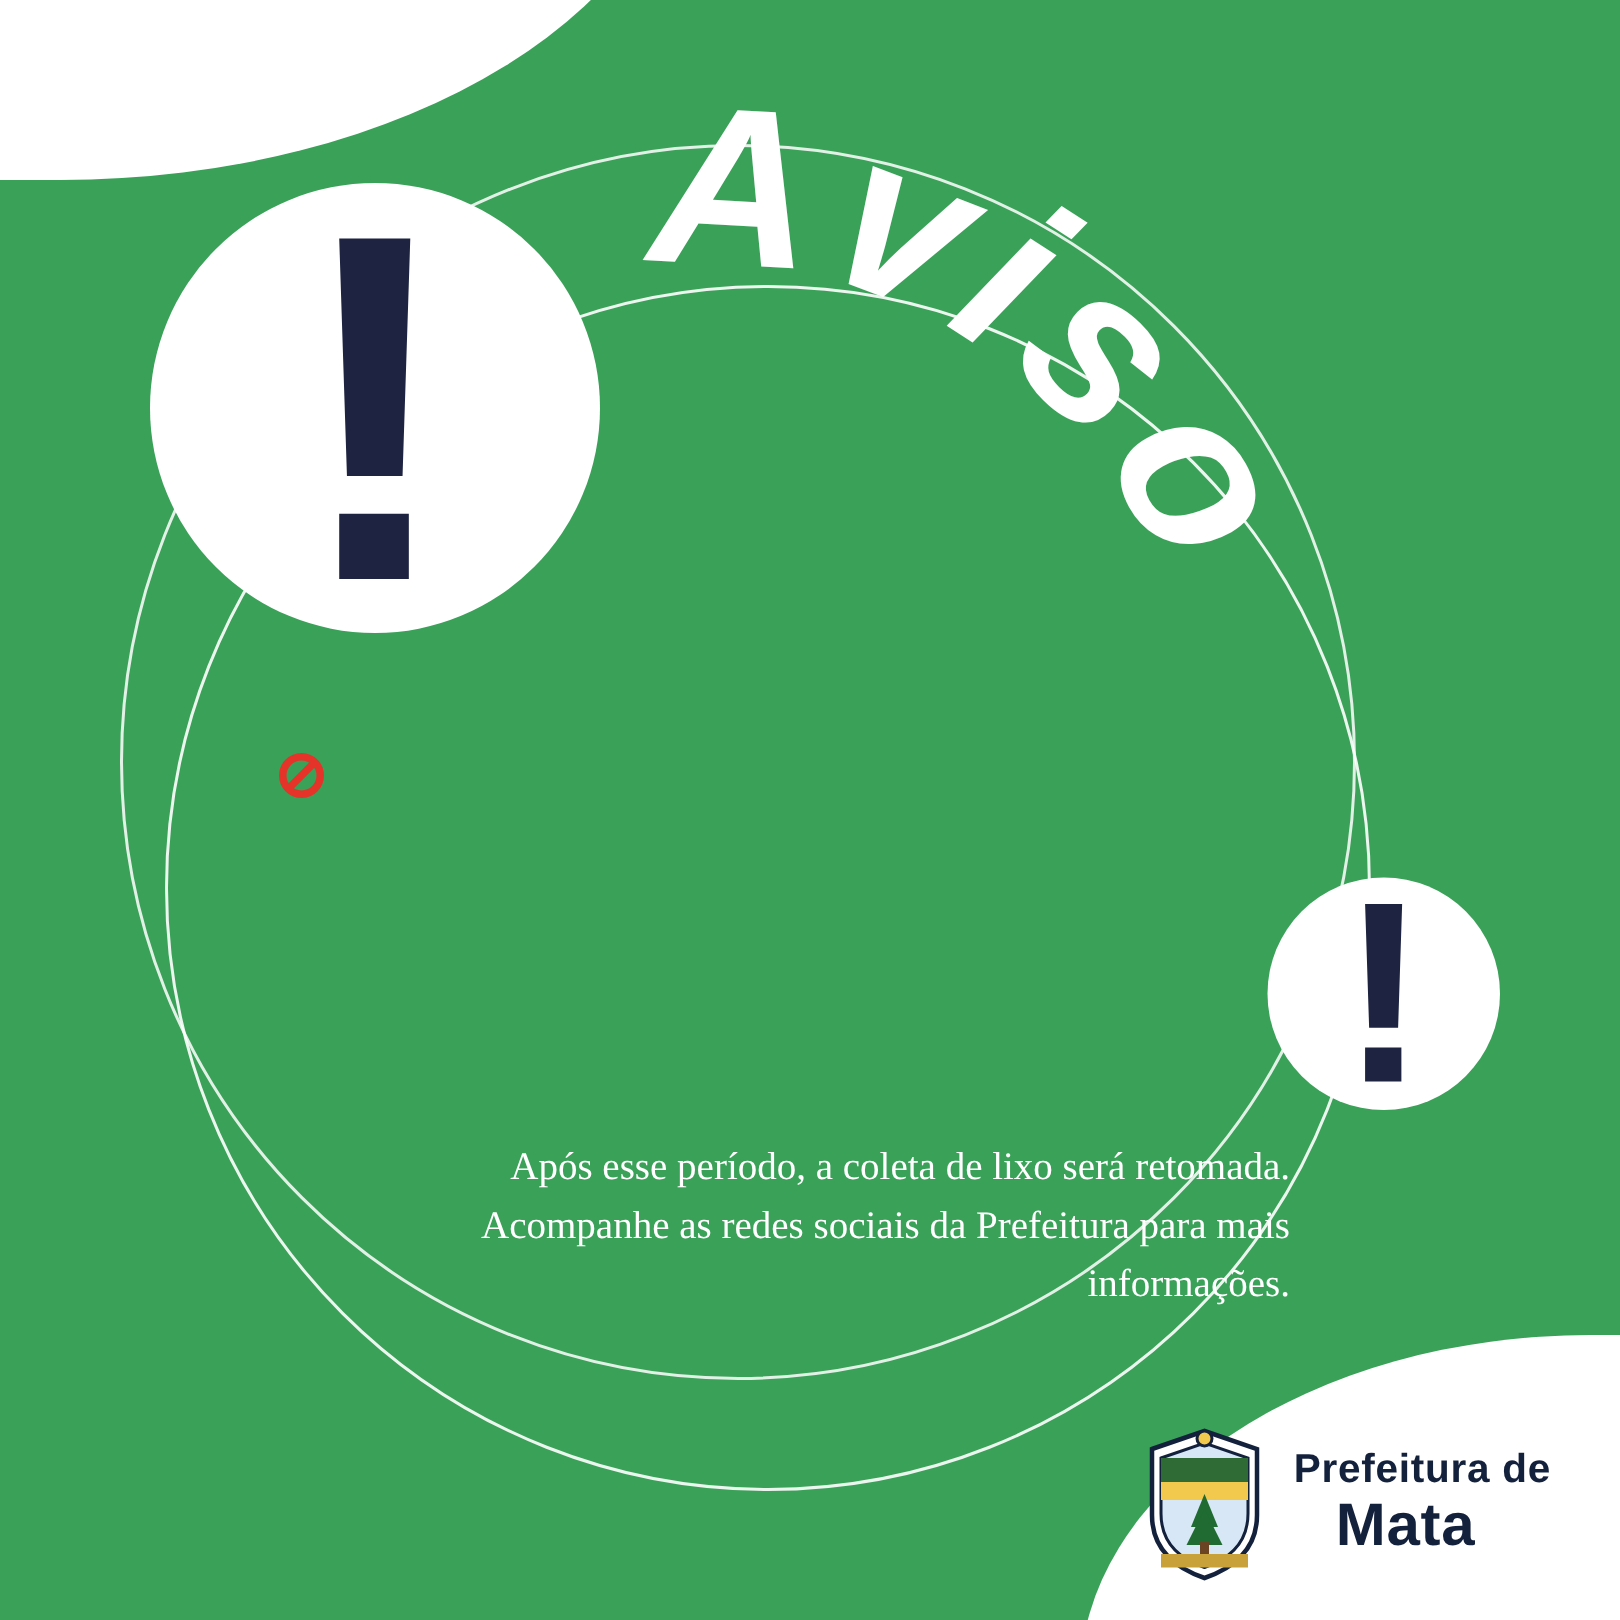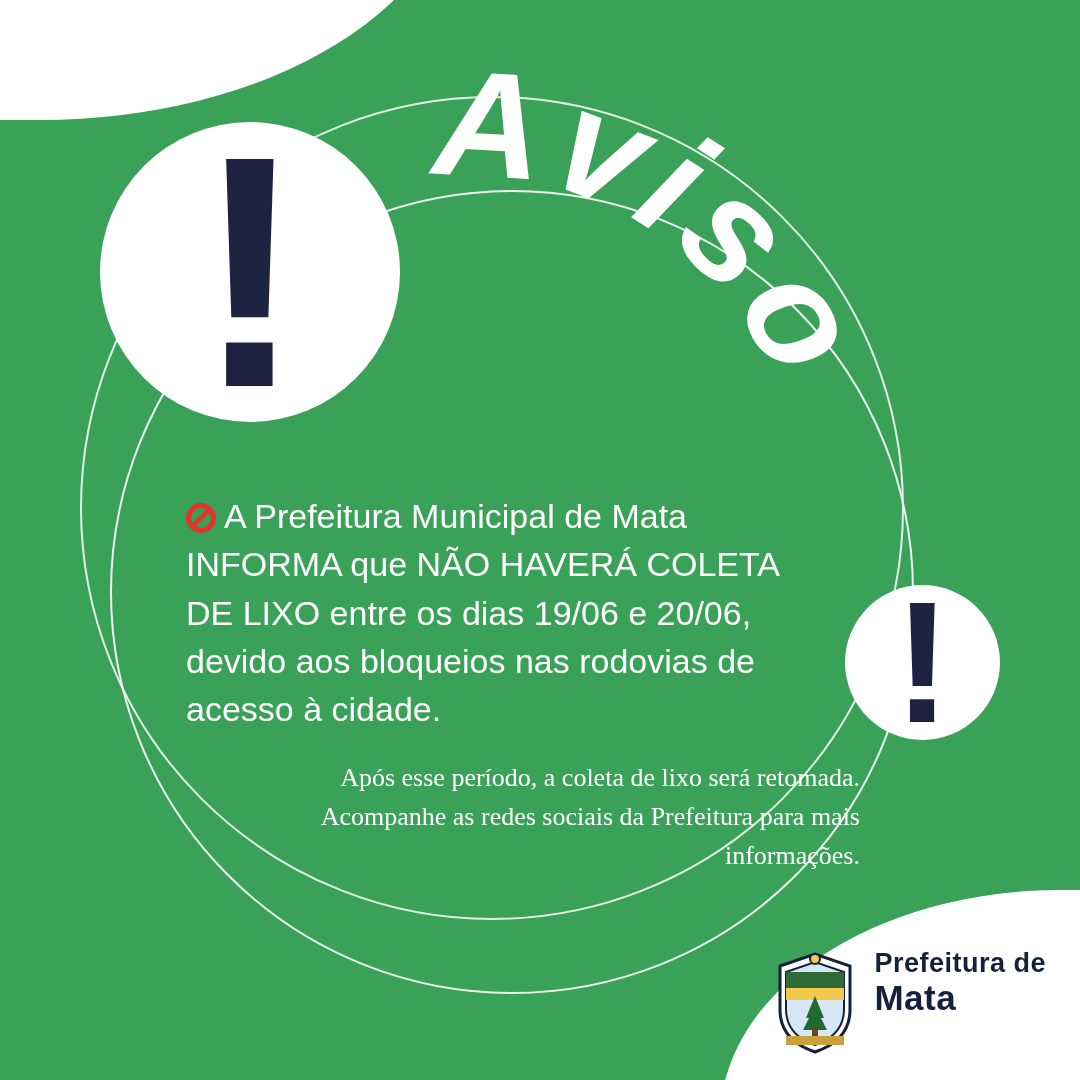--- a/index.html
+++ b/index.html
@@ -158,45 +158,46 @@
     color: #ffffff;
     font-size: 26px;
     line-height: 1.5;
     font-family: "Liberation Serif", serif;
     text-align: right;
   }
 
   
   .logo-block {
     position: absolute;
-    right: 34px;
+    right: 46px;
     bottom: 24px;
     display: flex;
-    align-items: flex-start;
+    align-items: center;
     gap: 16px;
   }
   .crest {
     width: 86px;
     height: 108px;
     position: relative;
   }
   .logo-text {
     color: #14213d;
     font-family: "Liberation Sans", sans-serif;
     line-height: 1.12;
   }
   .logo-text .line1 {
     font-size: 27px;
     font-weight: bold;
     letter-spacing: 0.5px;
   }
   .logo-text .line2 {
-    font-size: 35px;
+    font-size: 40px;
     font-weight: bold;
     letter-spacing: 0.5px;
+    margin-left: 28px;
   }
 </style>
 </head>
 <body>
 
 <div id="poster">
 
   <div class="corner-tl"></div>
   <div class="corner-tl2"></div>
   <div class="corner-br"></div>
@@ -217,21 +218,21 @@
       <defs>
         <path id="avisoArc" d="M 20,60 A 330,330 0 0 1 400,400" fill="none"></path>
       </defs>
       <text class="aviso-text">
         <textPath href="#avisoArc" startOffset="2%">Aviso</textPath>
       </text>
     </svg>
   </div>
 
   <div class="main-copy">
-    <span class="no-icon"></span><span>A Prefeitura Municipal de Mata INFORMA que NÃO HAVERÁ COLETA DE LIXO entre os dias 19/06 e 20/06, devido aos bloqueios nas rodovias de acesso à cidade.</span>
+    <span class="no-icon"></span>
   </div>
 
   <div class="sub-copy">Após esse período, a coleta de lixo será retomada. Acompanhe as redes sociais da Prefeitura para mais informações.</div>
 
   <div class="logo-block">
     <div class="crest">
       <svg width="86" height="108" viewBox="0 0 86 108" aria-hidden="true">
         <path d="M8 18 L43 6 L78 18 L78 62 Q78 92 43 104 Q8 92 8 62 Z" fill="#ffffff" stroke="#14213d" stroke-width="3"></path>
         <path d="M14 24 L43 14 L72 24 L72 61 Q72 87 43 97 Q14 87 14 61 Z" fill="#d7e7f5" stroke="#14213d" stroke-width="2"></path>
         <rect x="14" y="24" width="58" height="16" fill="#2f6b35"></rect>

